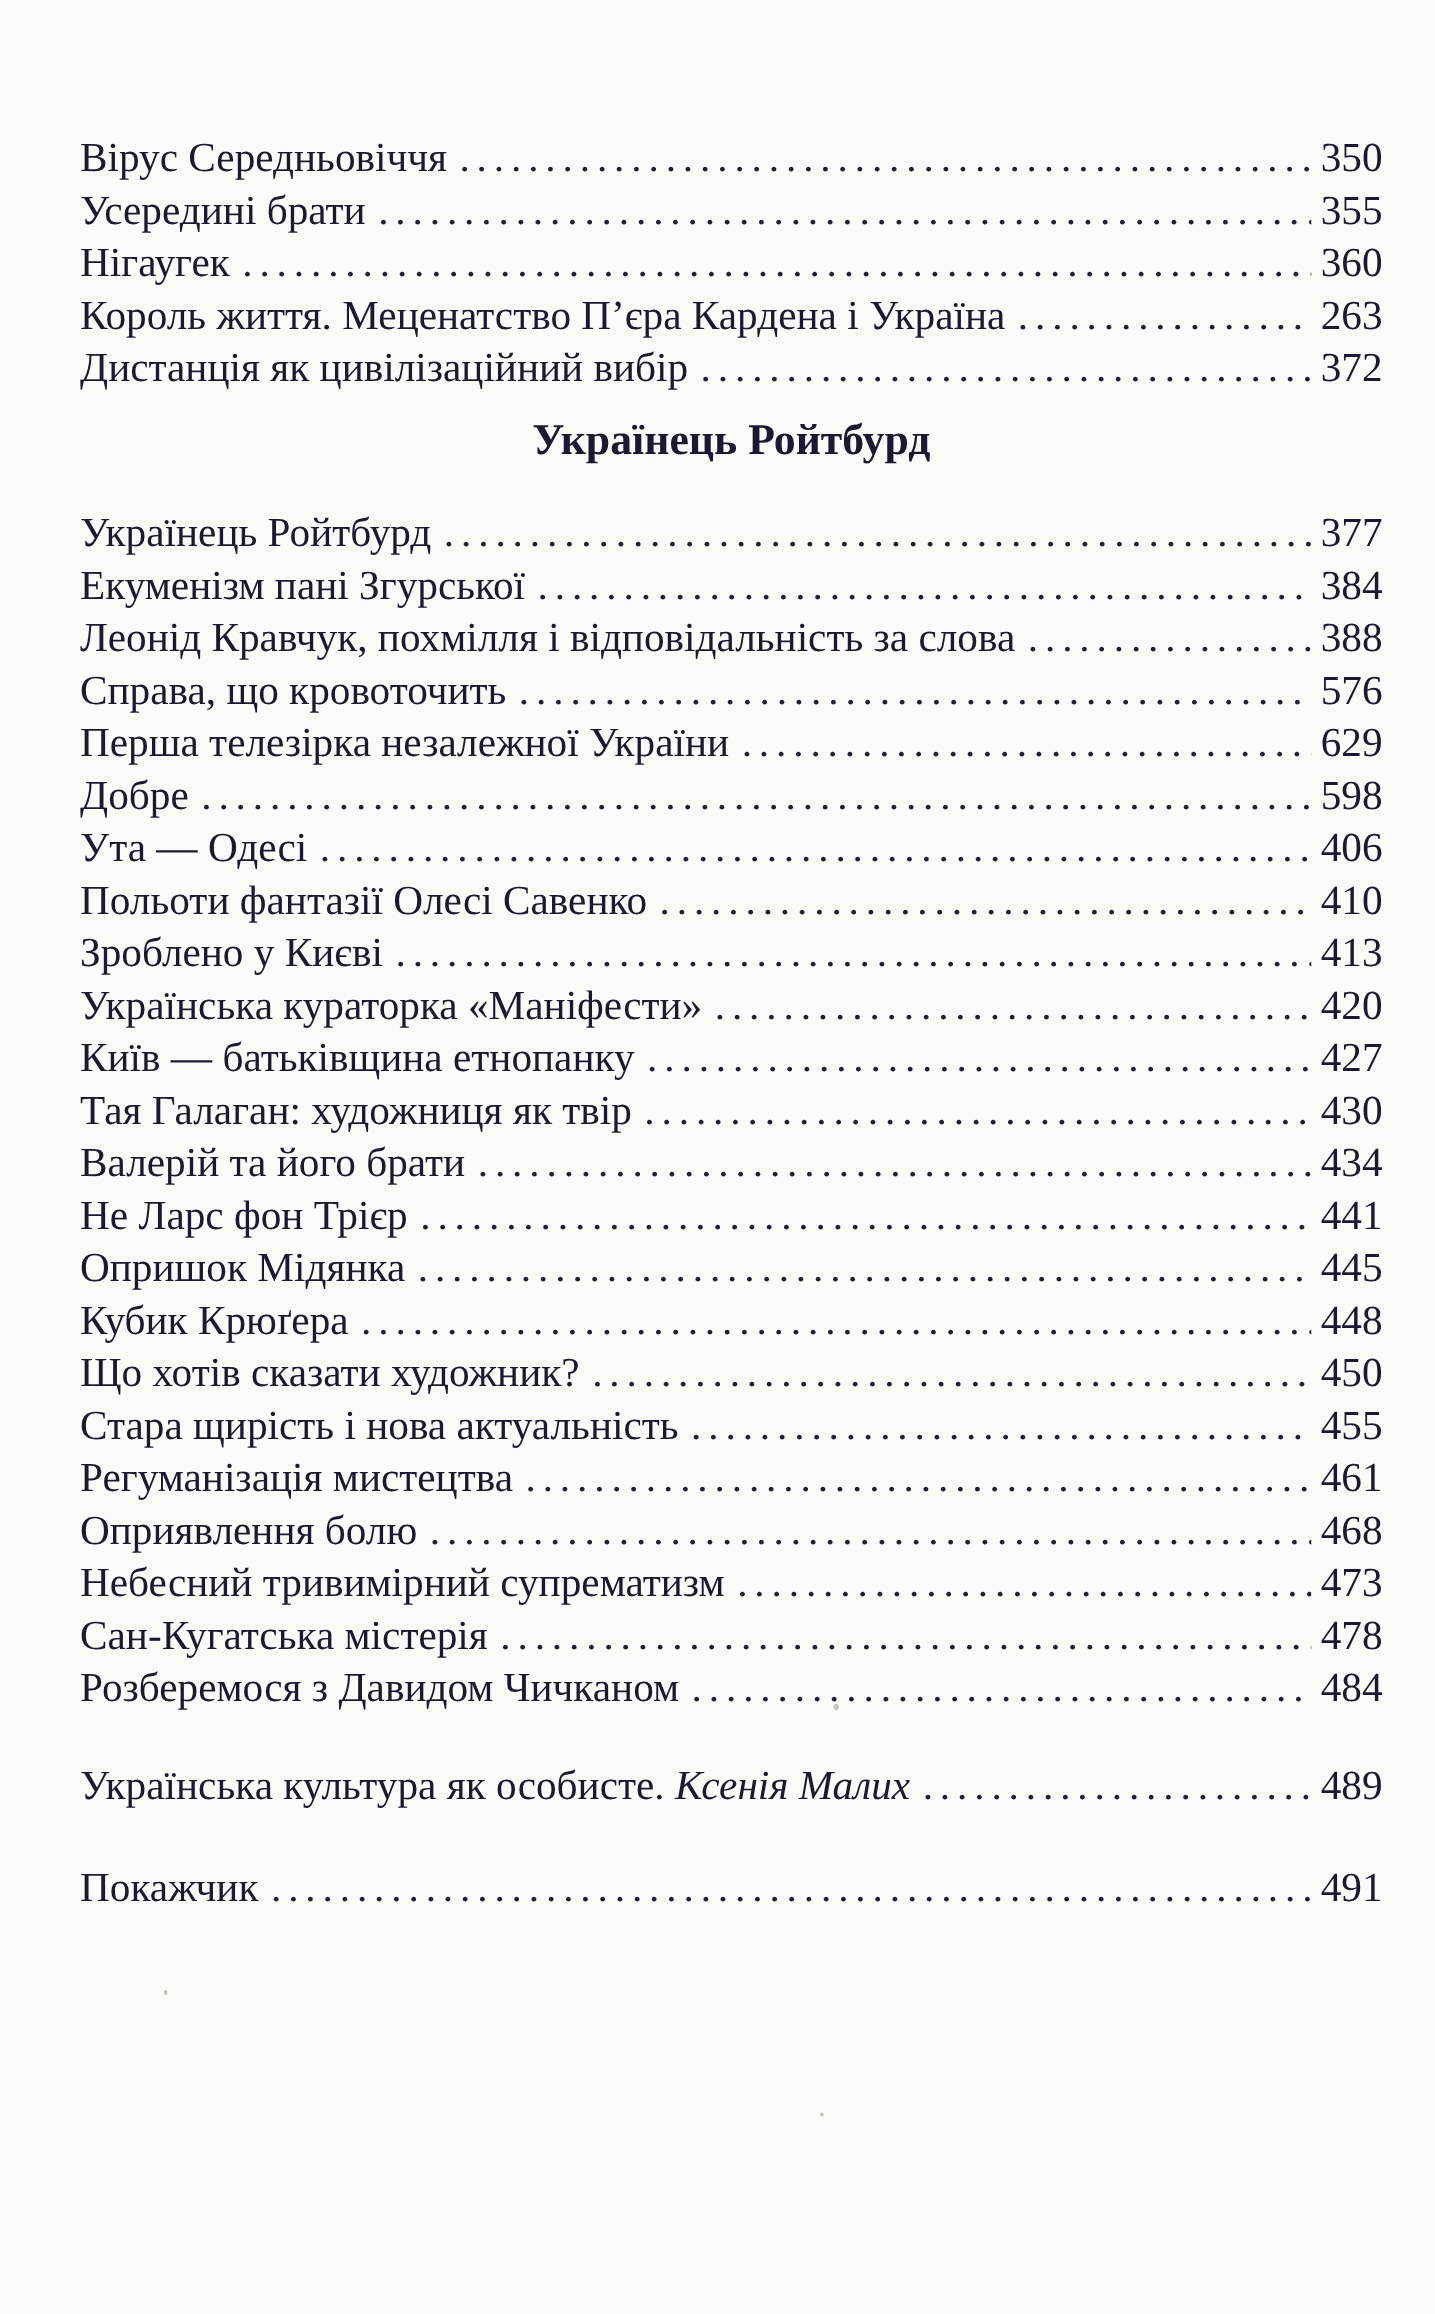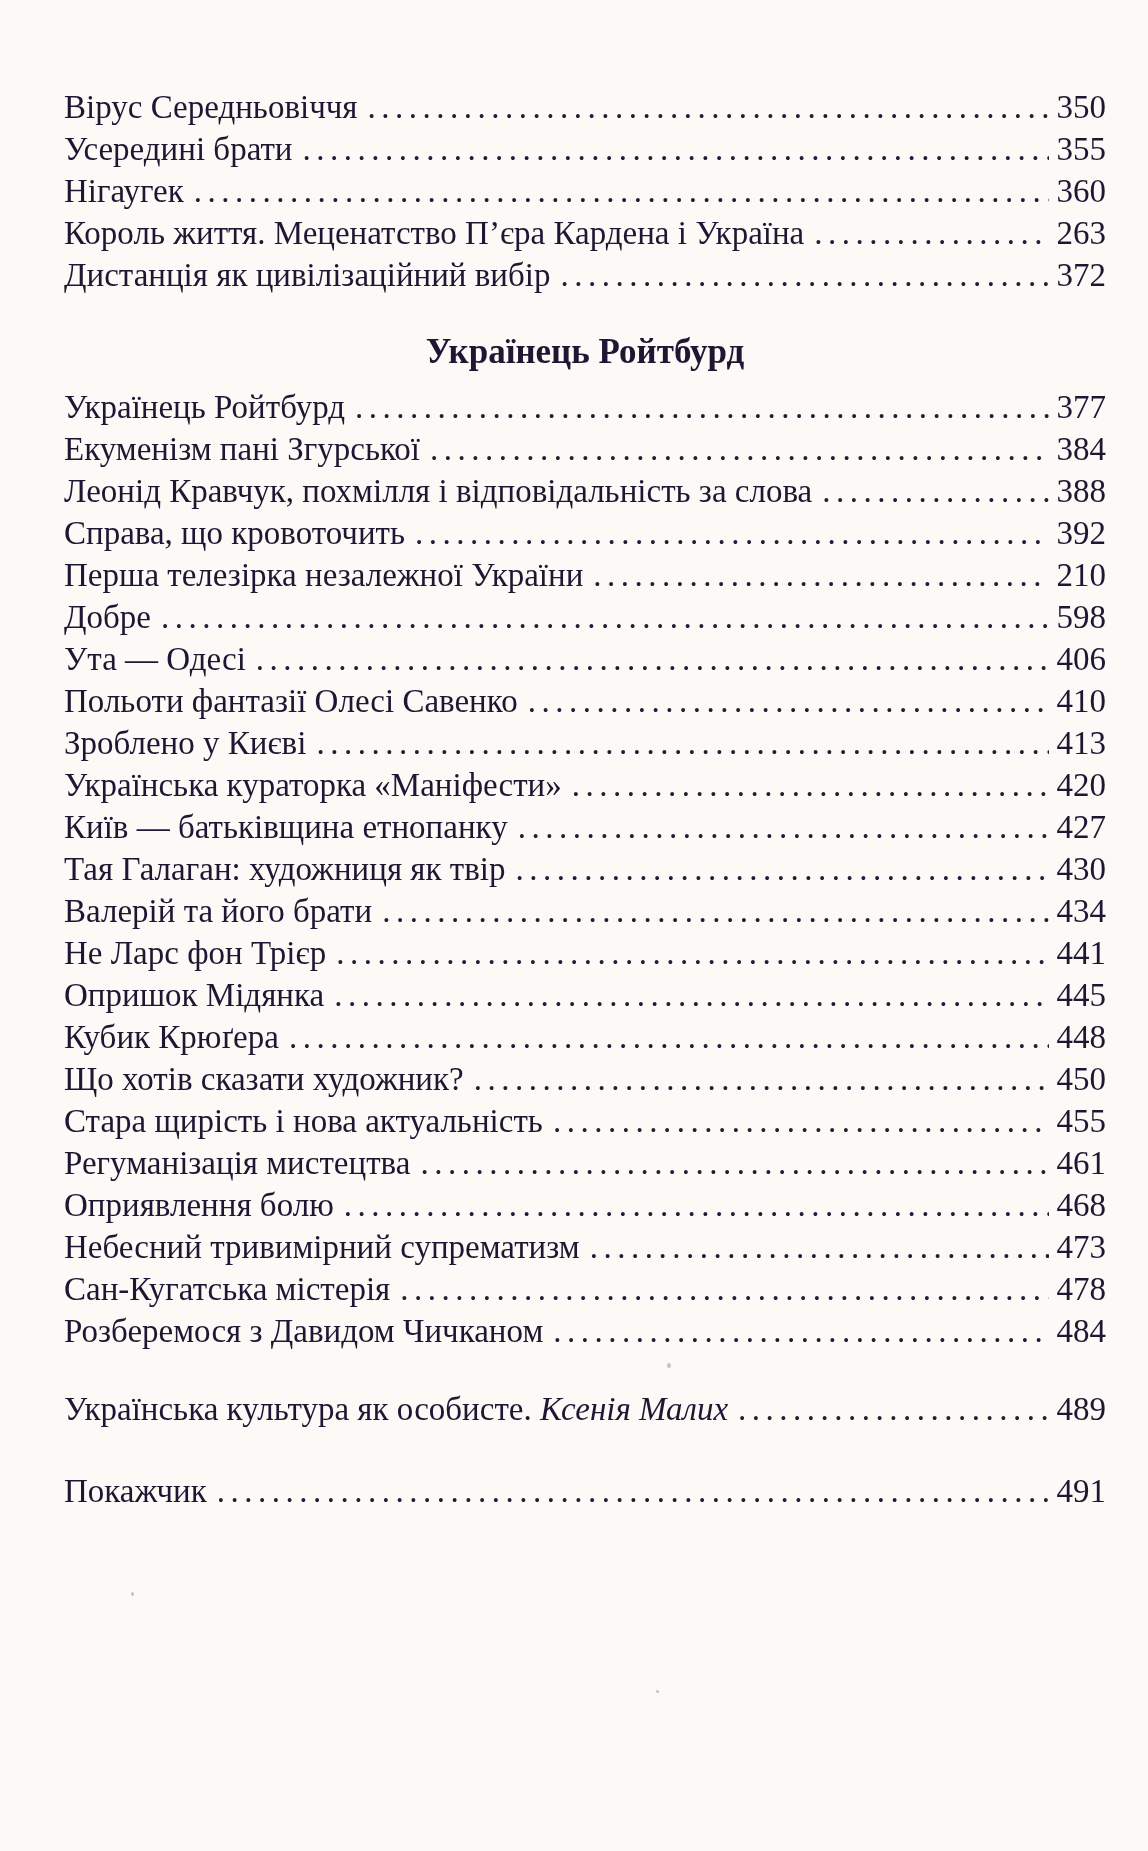--- a/index.html
+++ b/index.html
@@ -22,21 +22,21 @@
     padding: 86px 42px 0 64px;
   }
   .toc-row {
     display: flex;
     align-items: baseline;
     height: 42px;
     line-height: 42px;
     font-size: 33px;
     white-space: nowrap;
   }
-  .toc-title { flex: 0 0 auto; }
+  .toc-title { flex: 0 0 auto; margin-top: 20px; }
   .toc-title .author { font-style: italic; text-align: right; }
   .leader {
     flex: 1 1 auto;
     overflow: hidden;
     white-space: nowrap;
     margin: 0 8px 0 10px;
     letter-spacing: 5.5px;
     color: #231c38;
     min-width: 24px;
   }
@@ -111,26 +111,26 @@
     <span class="toc-page">384</span>
   </div>
         <div class="toc-row">
     <span class="toc-title"><span>Леонід Кравчук, похмілля і відповідальність за слова</span><span class="author"></span></span>
     <span class="leader"></span>
     <span class="toc-page">388</span>
   </div>
         <div class="toc-row">
     <span class="toc-title"><span>Справа, що кровоточить</span><span class="author"></span></span>
     <span class="leader"></span>
-    <span class="toc-page">392</span>
+    <span class="toc-page">576</span>
   </div>
         <div class="toc-row">
     <span class="toc-title"><span>Перша телезірка незалежної України</span><span class="author"></span></span>
     <span class="leader"></span>
-    <span class="toc-page">210</span>
+    <span class="toc-page">629</span>
   </div>
         <div class="toc-row">
     <span class="toc-title"><span>Добре</span><span class="author"></span></span>
     <span class="leader"></span>
     <span class="toc-page">598</span>
   </div>
         <div class="toc-row">
     <span class="toc-title"><span>Ута — Одесі</span><span class="author"></span></span>
     <span class="leader"></span>
     <span class="toc-page">406</span>

